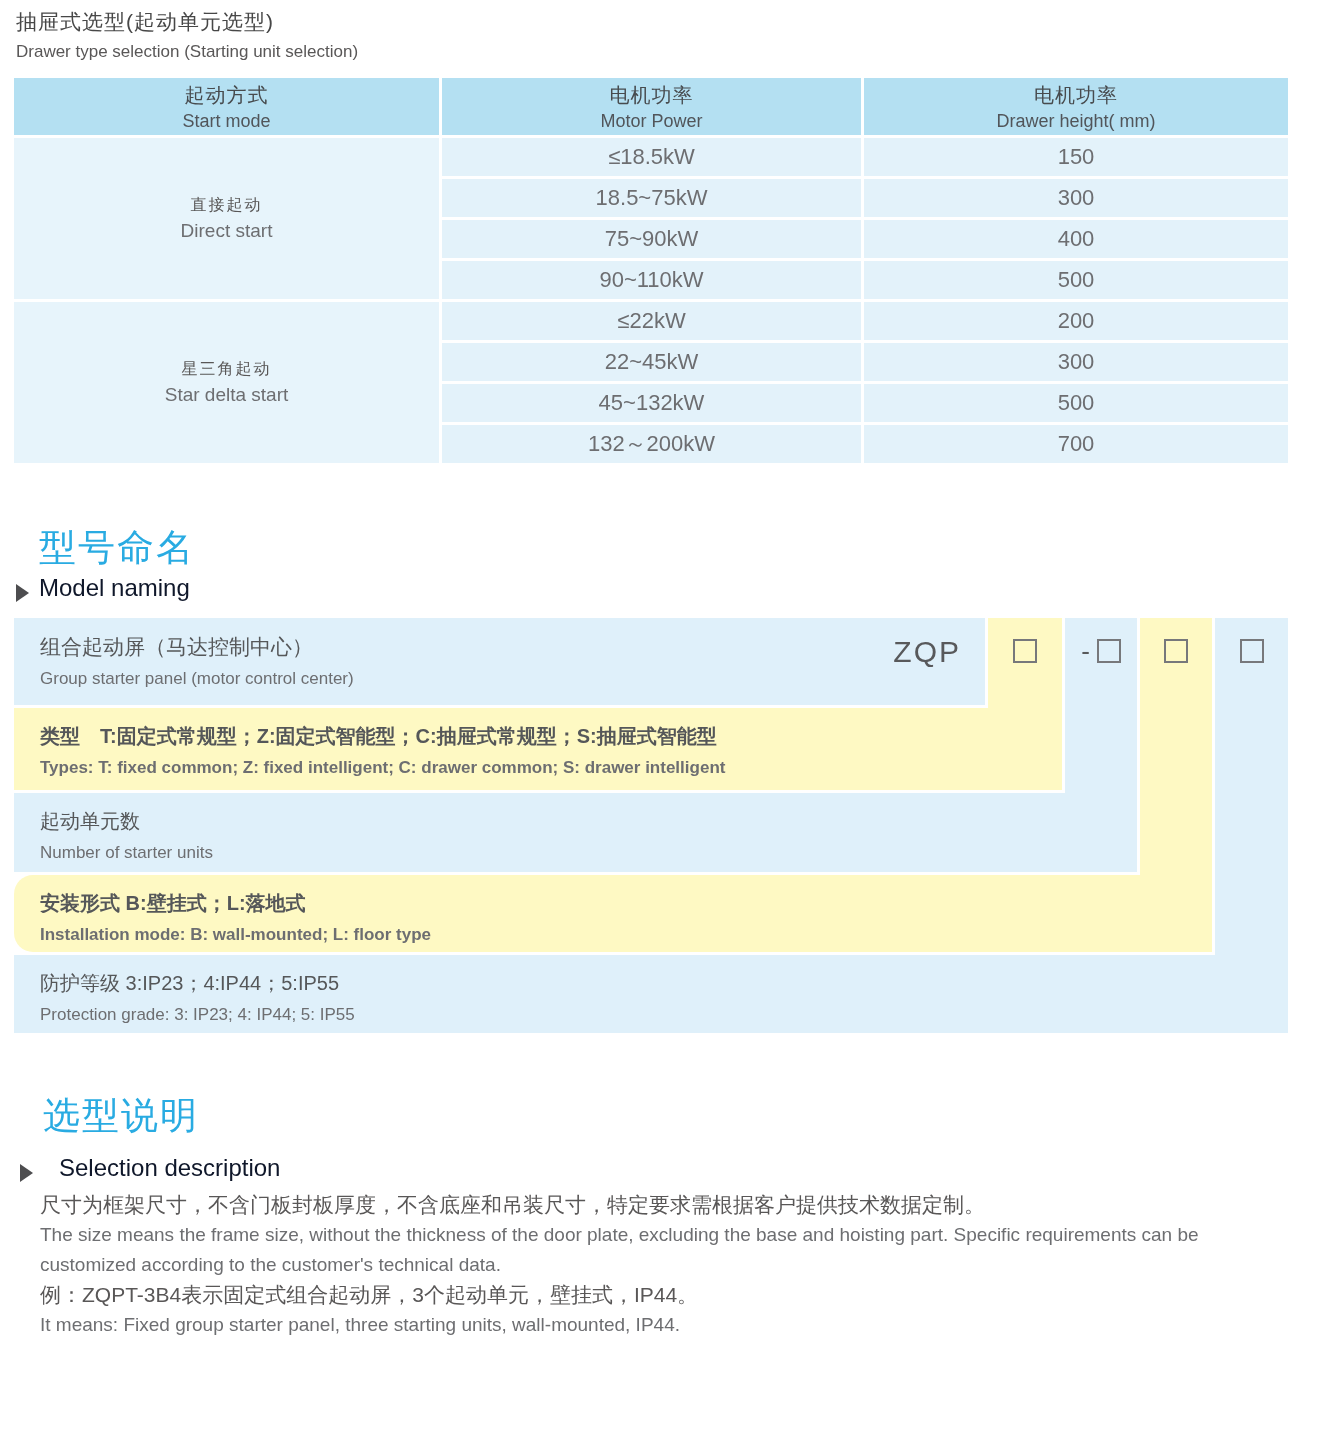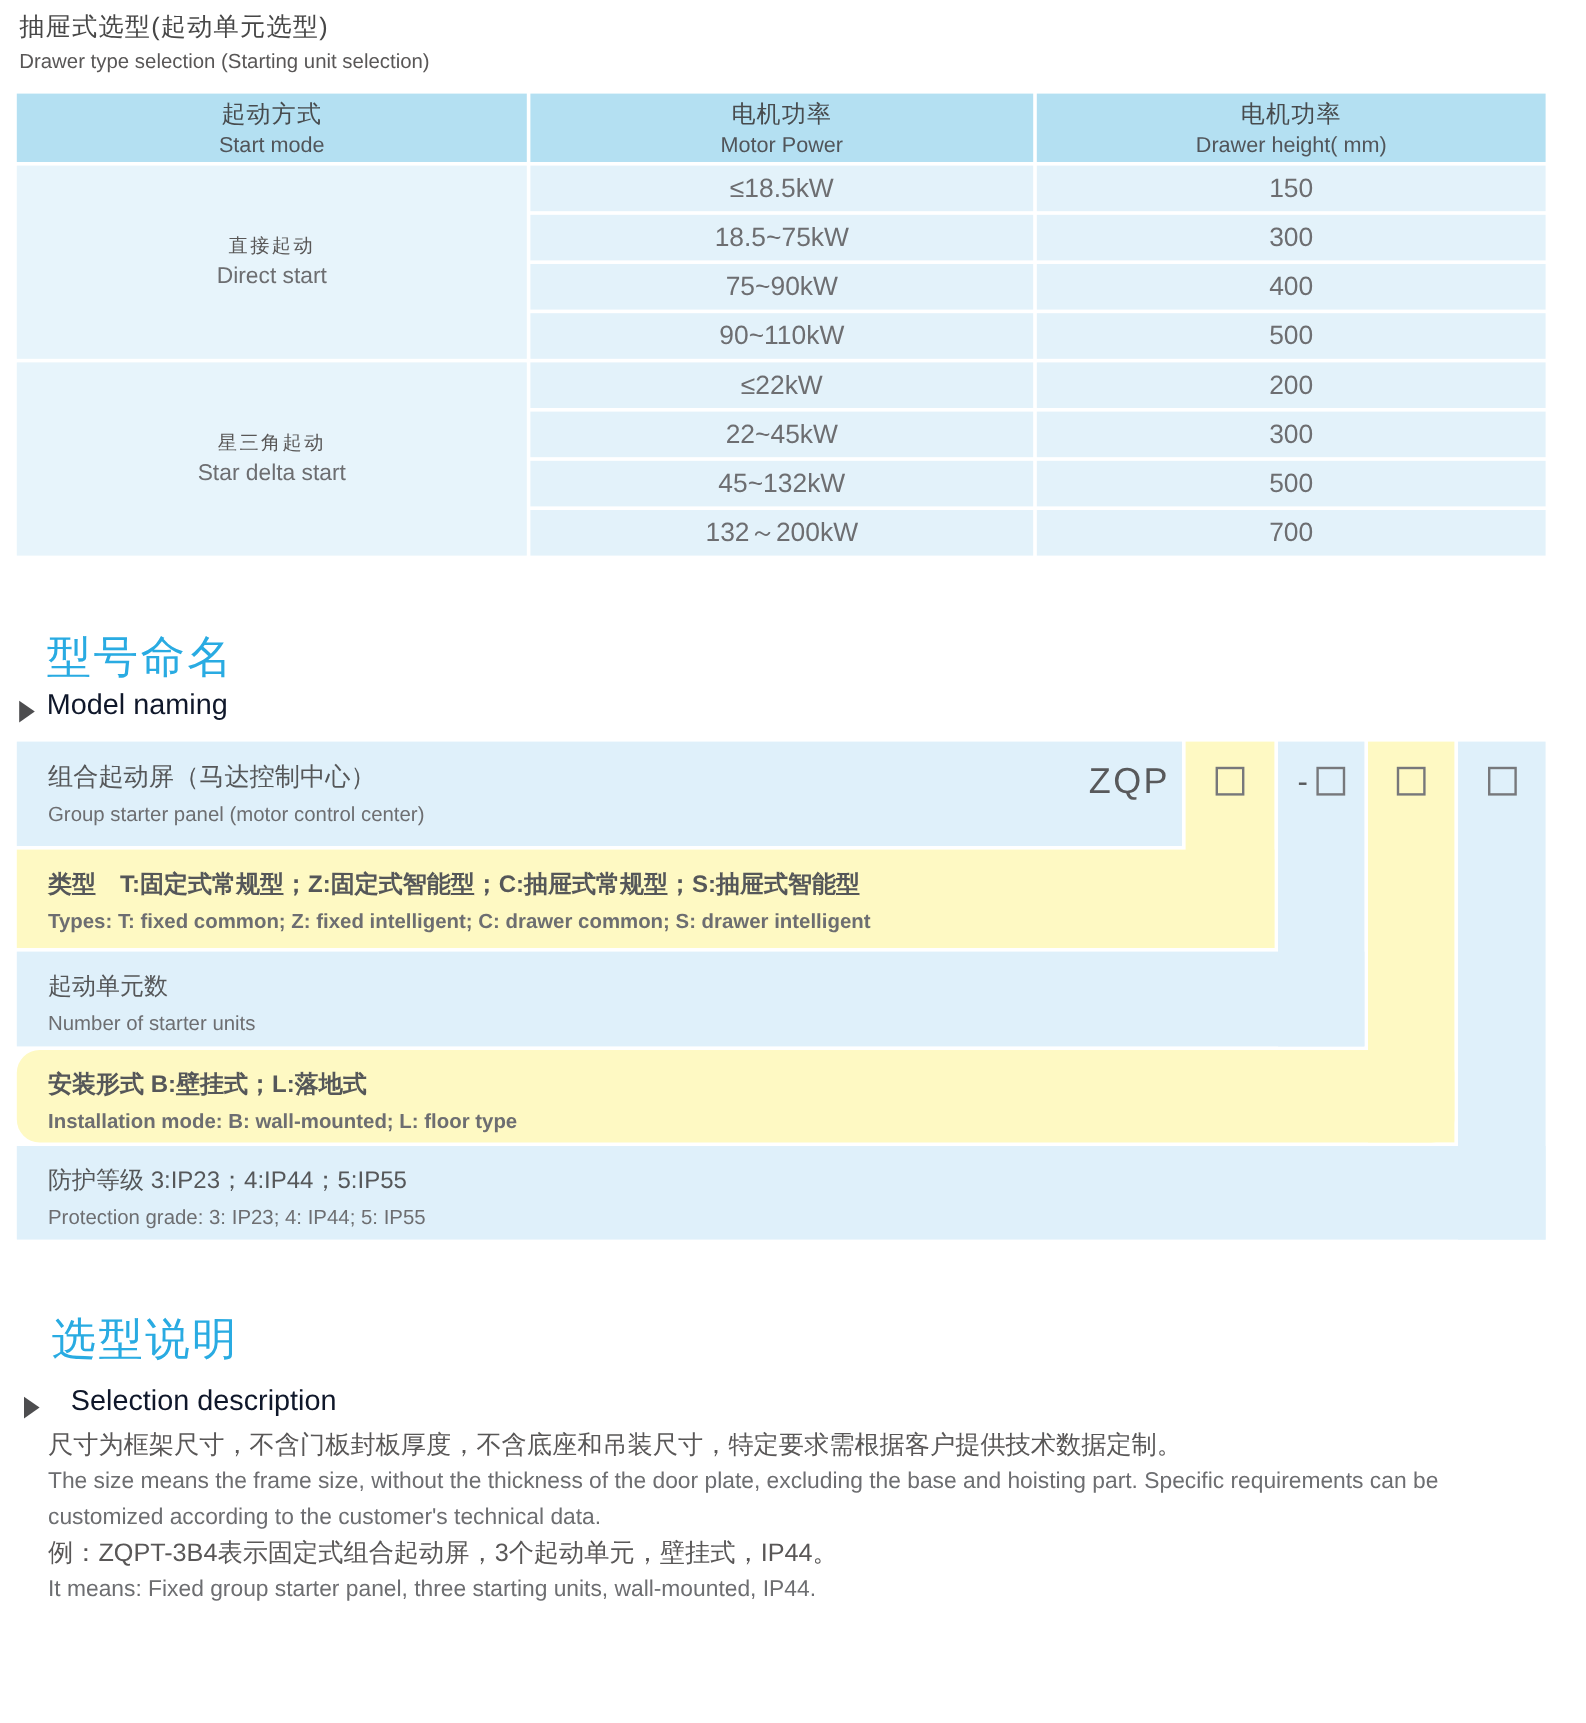--- a/index.html
+++ b/index.html
@@ -58,21 +58,21 @@
   .mrow .en { font-size:17px; color:#6D6E71; margin-top:8px; }
   .bg-blue { background:#DFF0FA; }
   .bg-gray { background:#fef9c3;font-weight:bold; }
   #mrow-0 { top:0;   height:87px; width:971px;  }
   #mrow-1 { top:90px;  height:82px; width:1048px; }
   #mrow-2 { top:175px; height:79px; width:1123px; }
   #mrow-3 { top:257px; height:77px; width:1198px;border-radius:19px; }
   #mrow-4 { top:337px; height:78px; width:1274px; }
   #mrow-0 .zh { font-size:21px; }
   .model-code {
-    position:absolute; top:17px; right:10px;
+    position:absolute; top:17px; right:24px;
     font-size:30px; color:#58595B; letter-spacing:2px;
   }
   .strip {
     position:absolute; top:0;
     display:flex; justify-content:center; align-items:flex-start; padding-top:21px;
   }
   #strip-0 { left:974px;  width:74px; height:172px; }
   #strip-1 { left:1051px; width:72px; height:254px; }
   #strip-2 { left:1126px; width:72px; height:334px; }
   #strip-3 { left:1201px; width:73px; height:415px; }

